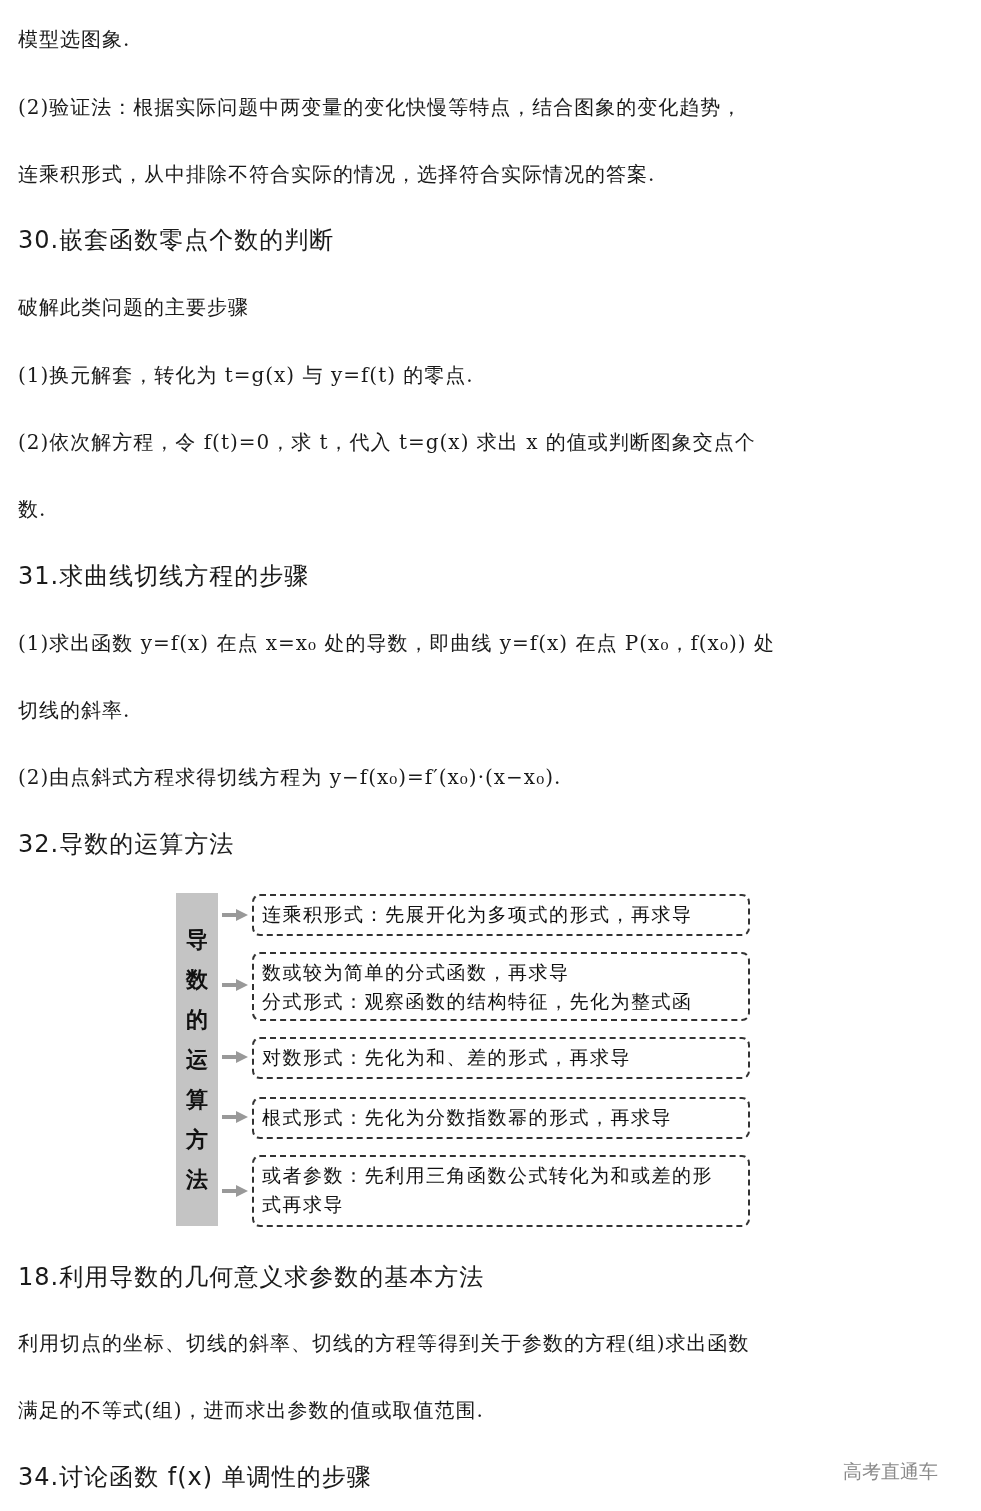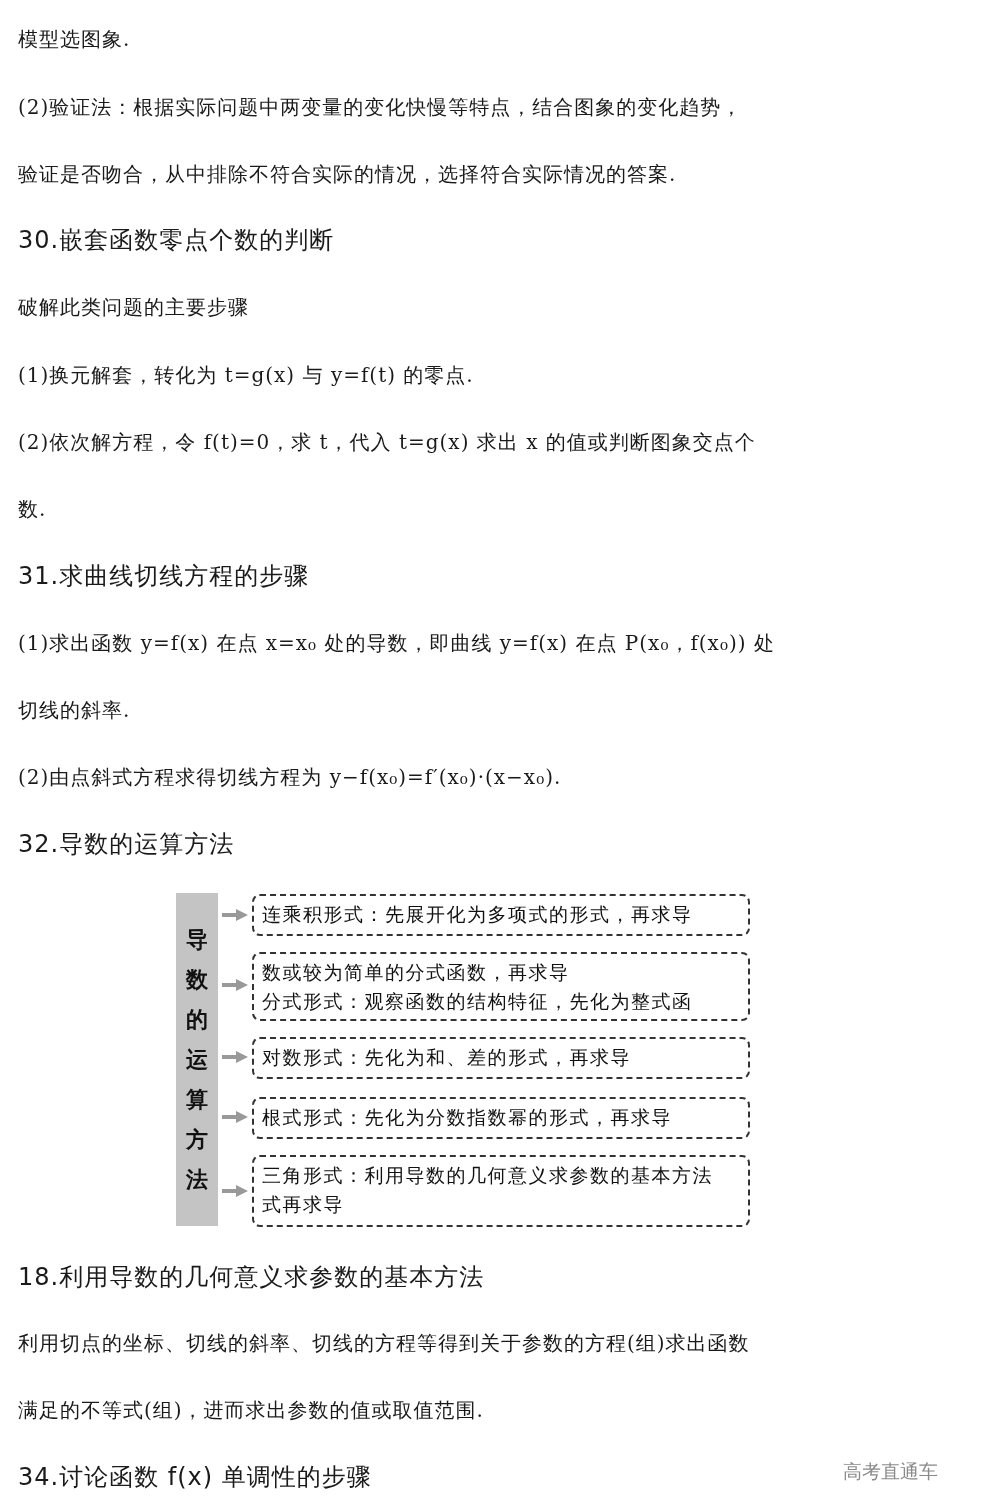--- a/index.html
+++ b/index.html
@@ -16,21 +16,21 @@
          box-sizing:border-box; padding:4px 8px; font-family:"DejaVu Serif", serif; font-size:19px;
          line-height:29px; letter-spacing:1.5px; color:#111; }
   .watermark { position:absolute; left:843px; top:1459px; font-family:"DejaVu Sans", sans-serif;
                font-size:19px; color:#8a8a8a; }
 </style>
 </head>
 <body>
 
 <div class="line" style="top:24px">模型选图象.</div>
 <div class="line" style="top:92px">(2)验证法：根据实际问题中两变量的变化快慢等特点，结合图象的变化趋势，</div>
-<div class="line" style="top:159px">验证是否吻合，从中排除不符合实际的情况，选择符合实际情况的答案.</div>
+<div class="line" style="top:159px">连乘积形式，从中排除不符合实际的情况，选择符合实际情况的答案.</div>
 
 <div class="line heading" style="top:225px">30.嵌套函数零点个数的判断</div>
 <div class="line" style="top:292px">破解此类问题的主要步骤</div>
 <div class="line" style="top:360px">(1)换元解套，转化为 t=g(x) 与 y=f(t) 的零点.</div>
 <div class="line" style="top:427px">(2)依次解方程，令 f(t)=0，求 t，代入 t=g(x) 求出 x 的值或判断图象交点个</div>
 <div class="line" style="top:494px">数.</div>
 
 <div class="line heading" style="top:561px">31.求曲线切线方程的步骤</div>
 <div class="line" style="top:628px">(1)求出函数 y=f(x) 在点 x=x₀ 处的导数，即曲线 y=f(x) 在点 P(x₀，f(x₀)) 处</div>
 <div class="line" style="top:695px">切线的斜率.</div>
@@ -80,21 +80,21 @@
     </svg>
   <div class="box" style="top:204px; height:42px;">
     <div>根式形式：先化为分数指数幂的形式，再求导</div>
   </div>
 
   <svg class="arrow" style="top:292px" viewBox="0 0 26 12">
       <rect x="0" y="4" width="16" height="4" fill="#999"></rect>
       <polygon points="14,0 26,6 14,12" fill="#999"></polygon>
     </svg>
   <div class="box" style="top:262px; height:72px;">
-    <div>三角形式：利用导数的几何意义求参数的基本方法</div>
+    <div>或者参数：先利用三角函数公式转化为和或差的形</div>
     <div>式再求导</div>
   </div>
 </div>
 
 <div class="line heading" style="top:1262px">18.利用导数的几何意义求参数的基本方法</div>
 <div class="line" style="top:1328px">利用切点的坐标、切线的斜率、切线的方程等得到关于参数的方程(组)求出函数</div>
 <div class="line" style="top:1395px">满足的不等式(组)，进而求出参数的值或取值范围.</div>
 <div class="line heading" style="top:1462px">34.讨论函数 f(x) 单调性的步骤</div>
 
 <div class="watermark">高考直通车</div>

